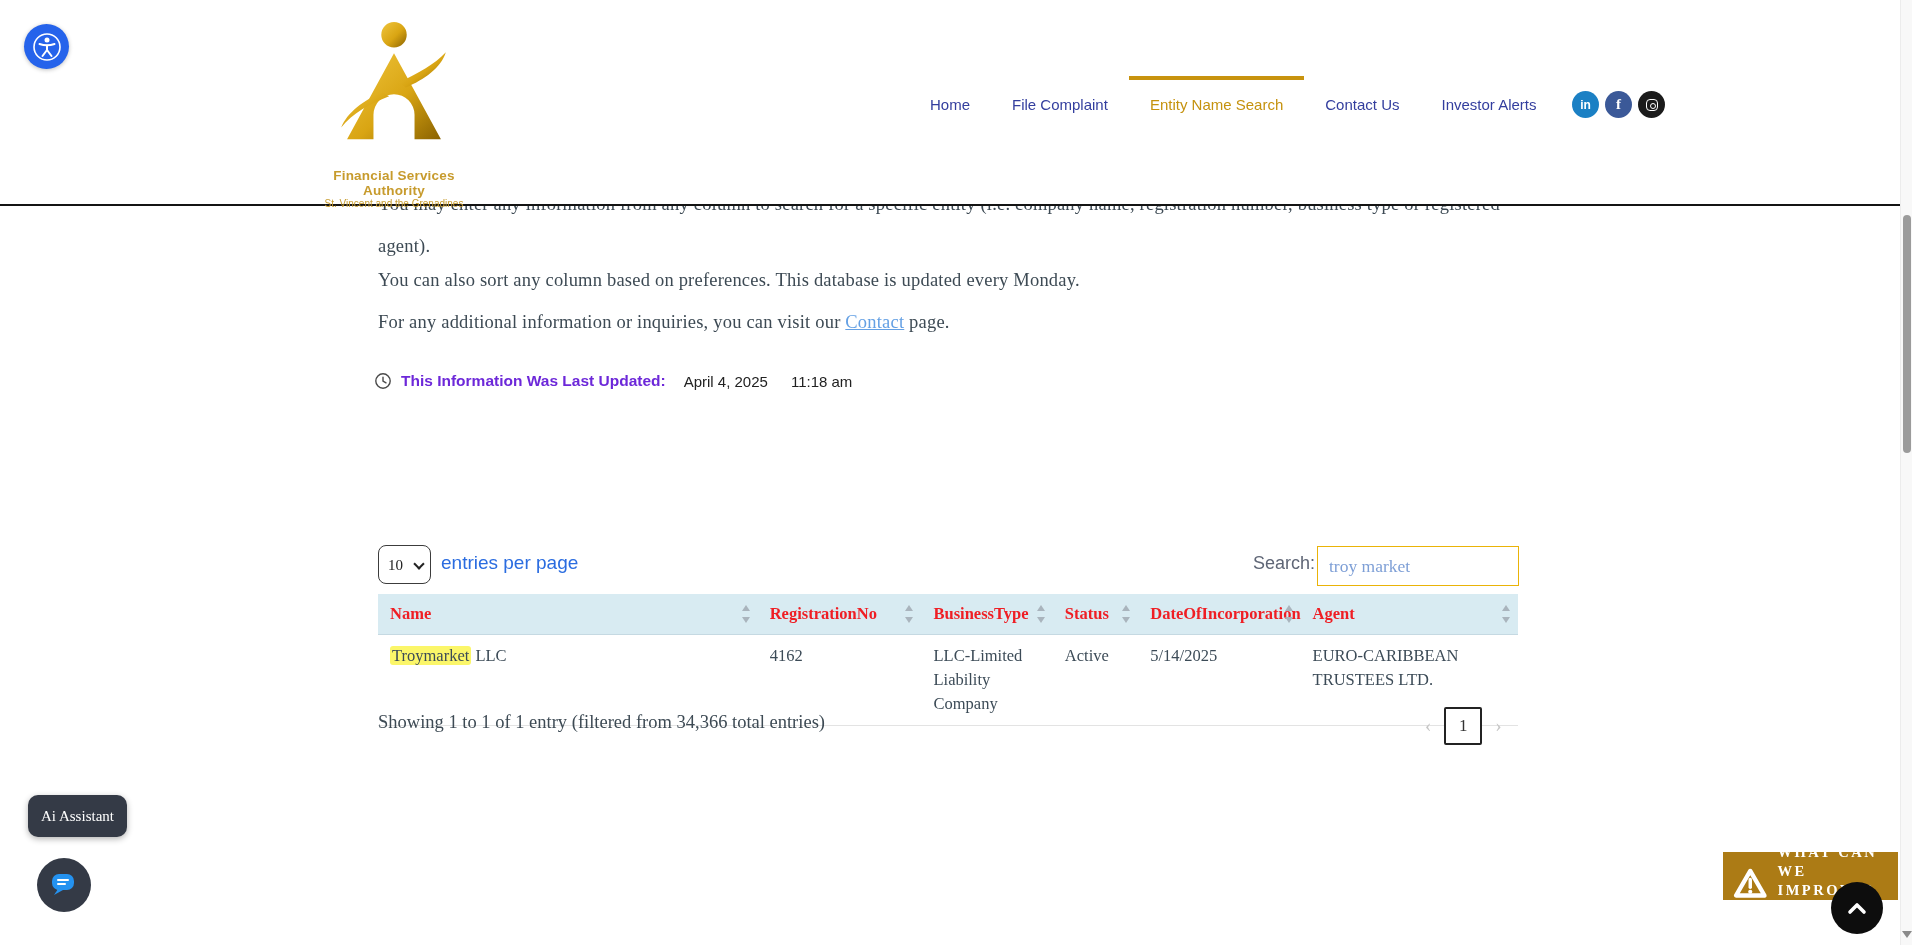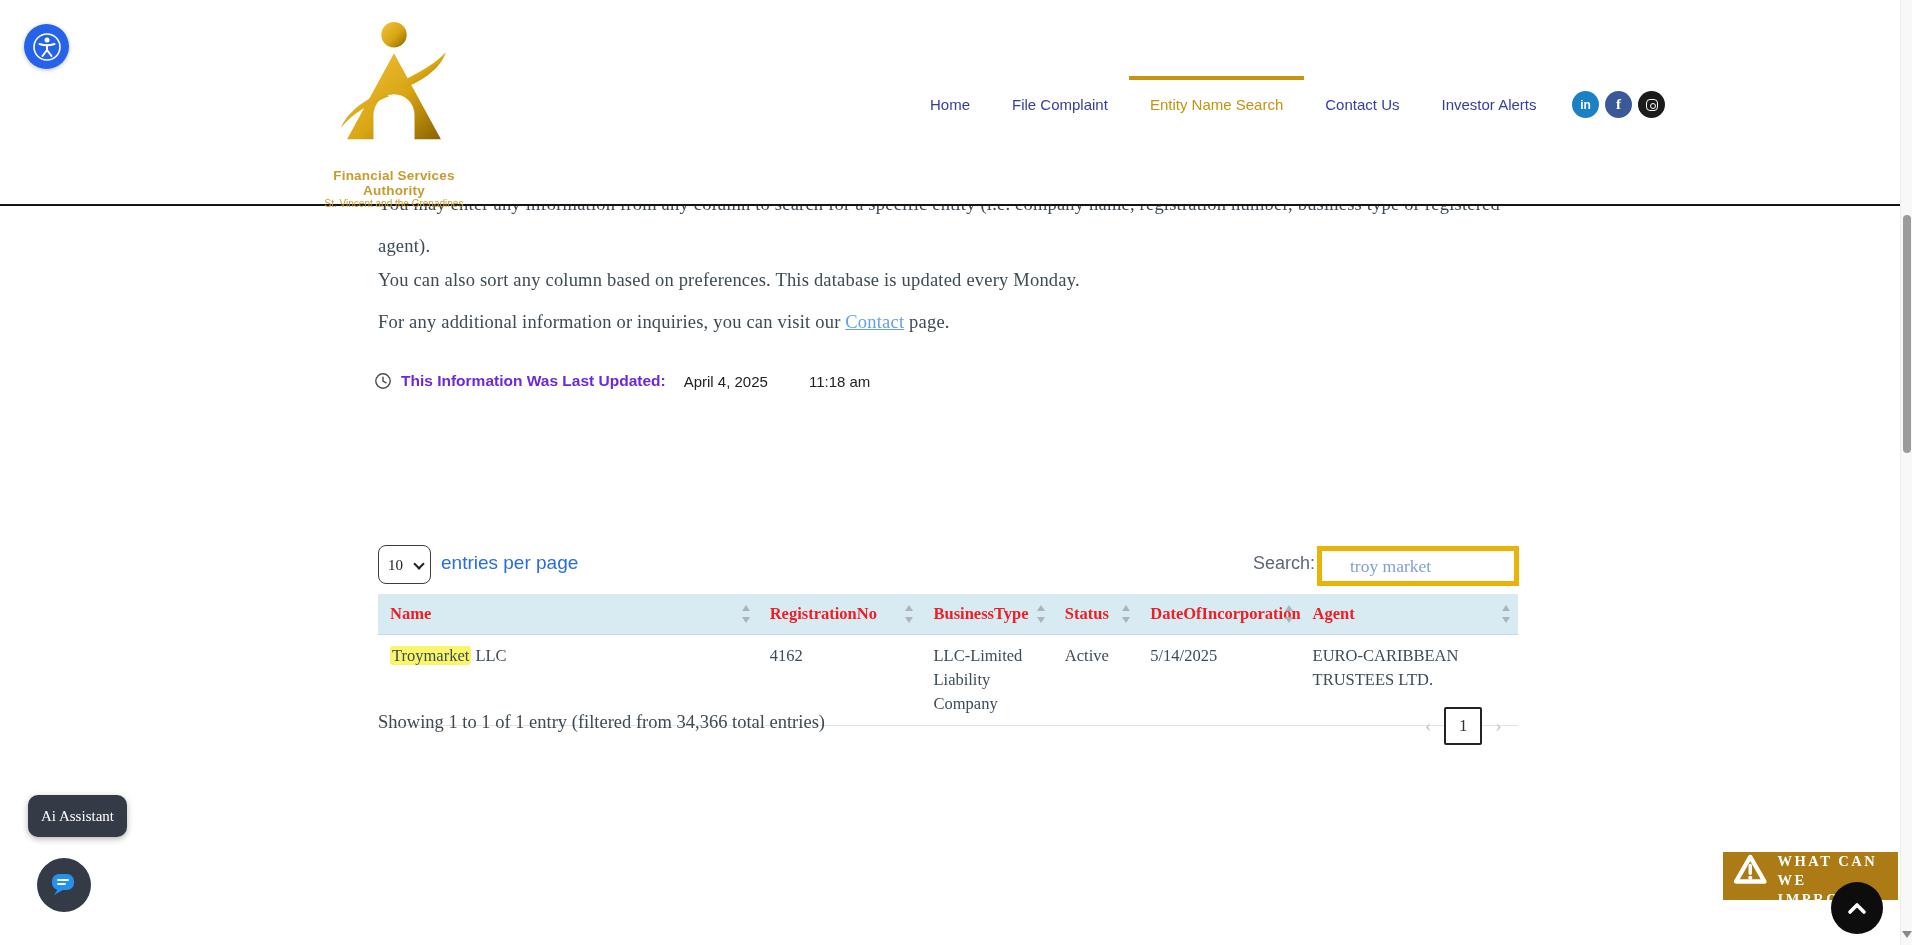--- a/index.html
+++ b/index.html
@@ -34,33 +34,33 @@
   
   .serif { font-family:"Liberation Serif", serif; color:#3d4a54; }
   .intro-line { position:absolute; left:378px; font-size:18.5px; letter-spacing:.2px; z-index:1; }
   #p1l1 { top:194px; } #p1l2 { top:236px; } #p2 { top:270px; } #p3 { top:312px; }
   #contact-link { color:#64a0e4; text-decoration:underline; cursor:pointer; }
 
   
   #last-updated { position:absolute; left:374px; top:372px; display:flex; align-items:center; gap:9px; }
   #last-updated-label { font-size:15.5px; font-weight:bold; color:#6d28d9; }
   #last-updated-date { font-size:15px; color:#222; margin-left:9px; }
-  #last-updated-time { font-size:15px; color:#222; margin-left:32px; }
+  #last-updated-time { font-size:15px; color:#222; margin-left:14px; }
 
   
   #page-size-wrap { position:absolute; left:378px; top:545px; width:53px; height:31px; }
   #page-size-select { width:53px; height:39px; border:1.5px solid #3c3c3c; border-radius:8px;
     font-family:"Liberation Serif",serif; font-size:15px; color:#222; padding-left:9px;
     appearance:none; -webkit-appearance:none; background:#fff; cursor:pointer; }
   #page-size-chevron { position:absolute; right:8px; top:15px; width:8px; height:8px;
     border-left:2px solid #222; border-bottom:2px solid #222; transform:rotate(-45deg); pointer-events:none; }
   #entries-label { position:absolute; left:441px; top:552px; font-size:19px; color:#2a6ce0; font-weight:500;}
   #search-label { position:absolute; left:1253px; top:553px; font-size:18px; color:#5f6676; font-weight:500;}
   #search-input { position:absolute; left:1317px; top:546px; width:202px; height:40px;
-    border:5px solid #eab308; padding-left:28px; font-family:"Liberation Serif",serif;
+    border:1px solid #eab308; padding-left:11px; font-family:"Liberation Serif",serif;
     font-size:17.5px; color:#7e9fd6; outline:none; }
 
   
   #entity-table { position:absolute; left:378px; top:594px; width:1140px; border-collapse:collapse; }
   #entity-table th { background:#d8ebf2; height:40px; text-align:left; vertical-align:middle;
     font-family:"Liberation Serif",serif; font-weight:bold; font-size:16.5px; color:#ef1e24;
     padding-left:12px; position:relative; cursor:pointer; border-bottom:1px solid #c5d9e2; }
   #entity-table td { font-family:"Liberation Serif",serif; font-size:16.5px; color:#3c4b57;
     padding:9px 10px 9px 12px; vertical-align:top; border-bottom:1px solid #e3e3e3;
     line-height:24px; background:#fff; }
@@ -82,21 +82,21 @@
     font-size:17px; color:#333; cursor:pointer; }
 
   
   #ai-assistant-button { position:absolute; left:28px; top:795px; width:99px; height:42px;
     background:#343a46; border-radius:10px; color:#fff; display:flex; align-items:center;
     justify-content:center; font-family:"Liberation Serif",serif; font-size:15px; z-index:30;
     cursor:pointer; box-shadow:0 2px 6px rgba(0,0,0,.3); }
   #chat-button { position:absolute; left:37px; top:858px; width:54px; height:54px; border-radius:50%;
     background:#343a46; z-index:30; display:flex; align-items:center; justify-content:center; cursor:pointer; }
   #improve-banner { position:absolute; left:1723px; top:852px; width:175px; height:48px;
-    background:#ac7b15; z-index:25; display:flex; align-items:flex-start; cursor:pointer; padding-left:10px; }
+    background:#ac7b15; z-index:25; display:flex; align-items:flex-end; cursor:pointer; padding-left:10px; }
   .improve-text { font-family:"Liberation Serif",serif; font-weight:bold; font-size:14.5px;
     color:#fff; letter-spacing:2.5px; line-height:19px; margin-left:10px; }
   #scroll-top-button { position:absolute; left:1831px; top:882px; width:52px; height:52px;
     border-radius:50%; background:#0d0d0d; z-index:26; display:flex; align-items:center;
     justify-content:center; cursor:pointer; }
 
   
   #scrollbar-track { position:absolute; right:0; top:0; width:12px; height:945px;
     background:#f8f8f8; border-left:1px solid #ececec; z-index:40; }
   #scrollbar-thumb { position:absolute; left:2px; top:215px; width:8px; height:238px;

